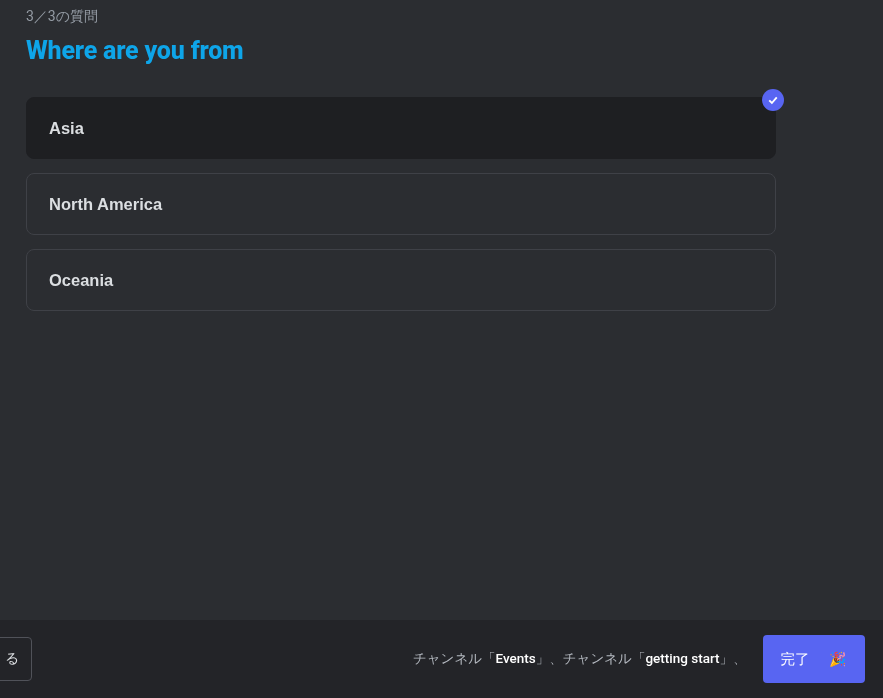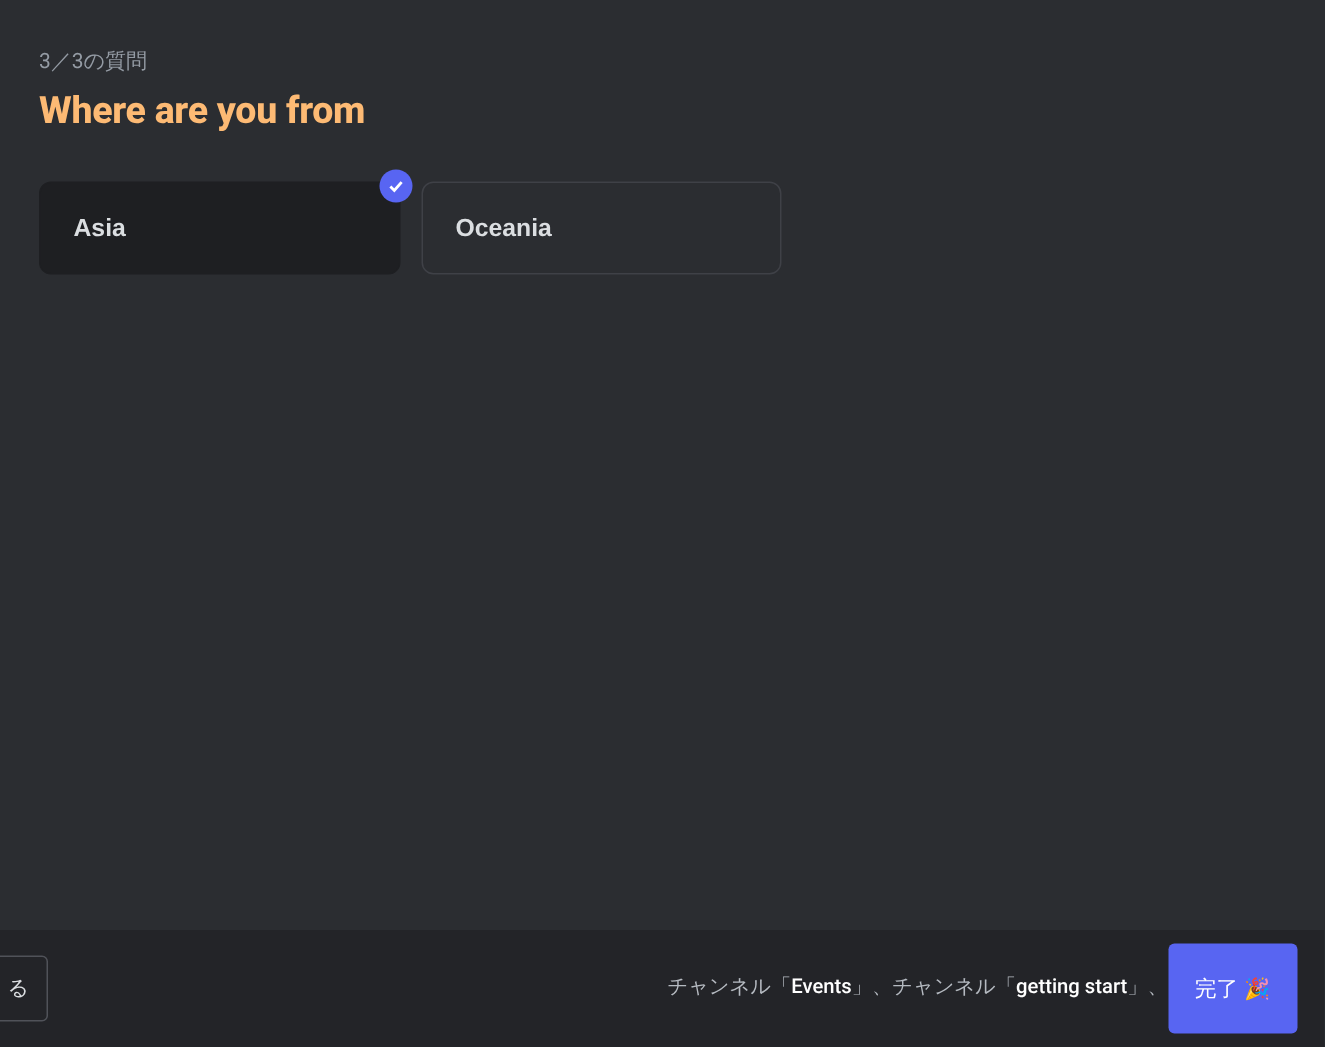--- a/index.html
+++ b/index.html
@@ -10,37 +10,37 @@
     body {
       width: 883px;
       height: 698px;
       background-color: #2b2d31;
       font-family: -apple-system, BlinkMacSystemFont, "Segoe UI", Roboto, "Helvetica Neue", Arial, sans-serif;
       color: #f2f3f5;
       overflow: hidden;
       position: relative;
     }
     .main-content {
-      padding: 32px 26px 0 26px;
+      padding: 8px 26px 0 26px;
     }
     .progress-text {
       color: #949ba4;
       font-size: 14px;
       margin-bottom: 10px;
     }
     .question-title {
       font-size: 25px;
       font-weight: 800;
-      color: #fdba74;
+      color: #0ea5e9;
       margin-bottom: 32px;
       letter-spacing: -0.2px;
     }
     .options-grid {
       display: grid;
-      grid-template-columns: 1fr 1fr 1fr;
+      grid-template-columns: 1fr;
       gap: 14px;
       max-width: 750px;
     }
     .option-button {
       height: 62px;
       background-color: #2b2d31;
       border: 1px solid #3f4147;
       border-radius: 8px;
       color: #dbdee1;
       font-size: 16.5px;
@@ -93,42 +93,42 @@
       border-radius: 4px;
       color: #dbdee1;
       font-size: 14px;
       padding: 0 12px;
       cursor: pointer;
       margin-left: -8px;
     }
     .footer-text {
       flex: 1;
       text-align: right;
-      padding-right: 0;
+      padding-right: 16px;
       font-size: 13.5px;
       color: #b5bac1;
       line-height: 1.45;
     }
     .footer-highlight {
       color: #ffffff;
       font-weight: 500;
     }
     .complete-button {
-      height: 60px;
+      height: 48px;
       background-color: #5865f2;
       border: none;
       border-radius: 4px;
       color: #ffffff;
       font-size: 14.5px;
       font-weight: 500;
       padding: 0 18px;
       cursor: pointer;
       display: flex;
       align-items: center;
-      gap: 4px;
+      gap: 20px;
     }
     .party-icon {
       font-size: 14px;
     }
     .line1, .line2 { display: block; }
   </style>
 </head>
 <body>
 
 <div class="main-content">
@@ -138,20 +138,23 @@
   <div class="options-grid">
     <button class="option-button selected">
       <span>Asia</span>
       <span class="check-badge">
         <svg viewBox="0 0 16 16">
             <polyline points="3,8.5 6.5,12 13,4.5"></polyline>
           </svg>
       </span>
     </button>
     <button class="option-button">
+      <span>North America</span>
+    </button>
+    <button class="option-button">
       <span>Oceania</span>
     </button>
   </div>
 </div>
 
 <div class="footer">
   <button class="back-button">る</button>
   <div class="footer-text">
     <span class="line1">
       <span>チャンネル「</span><span class="footer-highlight">Events</span><span>」、チャンネル「</span><span class="footer-highlight">getting start</span><span>」、</span>

